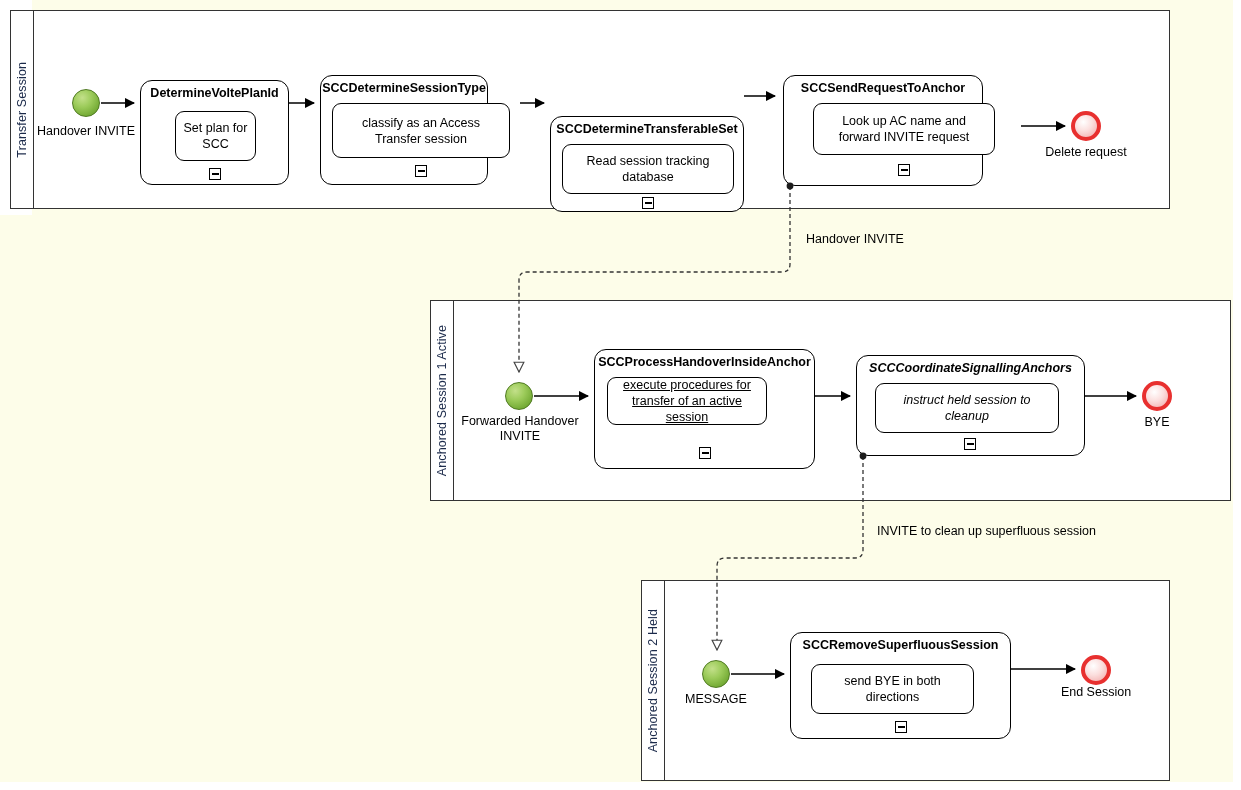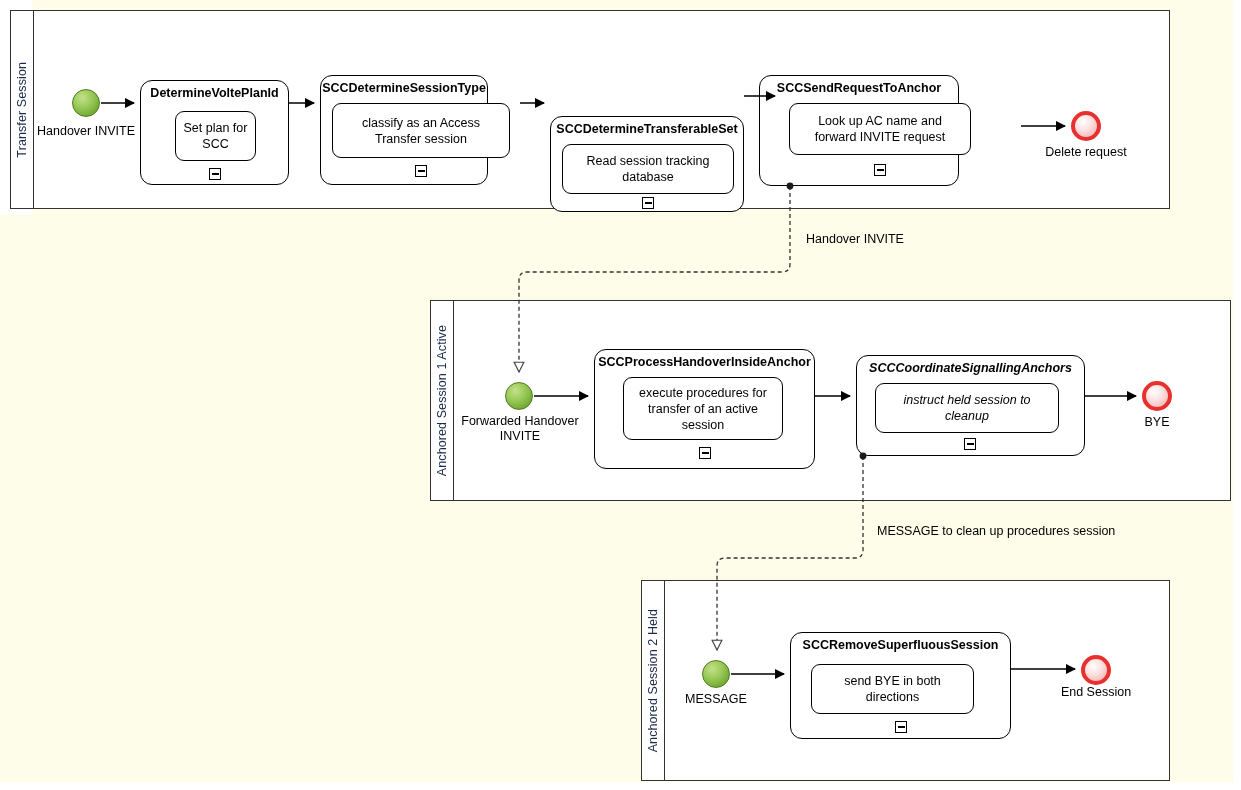--- a/index.html
+++ b/index.html
@@ -185,21 +185,21 @@
   </div>
 
   <div class="task" style="left:550px;top:75px;width:194px;height:96px;margin-top:41px;">
     <div class="task-title">SCCDetermineTransferableSet</div>
     <div class="task-inner" style="left:11px;top:27px;width:172px;height:50px;">
       <span>Read session tracking database</span>
     </div>
     <div class="collapse-marker" style="left:91px;top:80px;"></div>
   </div>
 
-  <div class="task" style="left:759px;top:75px;width:200px;height:111px;">
+  <div class="task" style="left:783px;top:75px;width:200px;height:111px;">
     <div class="task-title">SCCSendRequestToAnchor</div>
     <div class="task-inner" style="left:29px;top:27px;width:182px;height:52px;">
       <span>Look up AC name and forward INVITE request</span>
     </div>
     <div class="collapse-marker" style="left:114px;top:88px;"></div>
   </div>
 
   <div class="end-event" style="left:1071px;top:111px;"></div>
   <div class="event-label" style="left:1026px;top:145px;width:120px;text-align:center;">Delete request</div>
 
@@ -207,21 +207,21 @@
     <div class="lane-header">
       <span>Anchored Session 1 Active</span>
     </div>
   </div>
 
   <div class="start-event" style="left:505px;top:382px;"></div>
   <div class="event-label wrap" style="left:455px;top:414px;width:130px;text-align:center;">Forwarded Handover INVITE</div>
 
   <div class="task" style="left:594px;top:349px;width:221px;height:120px;">
     <div class="task-title">SCCProcessHandoverInsideAnchor</div>
-    <div class="task-inner" style="left:28px;top:27px;width:160px;height:63px;">
+    <div class="task-inner" style="left:12px;top:27px;width:160px;height:48px;text-decoration:underline;">
       <span>execute procedures for transfer of an active session</span>
     </div>
     <div class="collapse-marker" style="left:104px;top:97px;"></div>
   </div>
 
   <div class="task" style="left:856px;top:355px;width:229px;height:101px;font-style:italic;">
     <div class="task-title">SCCCoordinateSignallingAnchors</div>
     <div class="task-inner" style="left:18px;top:27px;width:184px;height:50px;">
       <span>instruct held session to cleanup</span>
     </div>
@@ -245,21 +245,21 @@
     <div class="task-inner" style="left:20px;top:31px;width:163px;height:50px;">
       <span>send BYE in both directions</span>
     </div>
     <div class="collapse-marker" style="left:104px;top:88px;"></div>
   </div>
 
   <div class="end-event" style="left:1081px;top:655px;"></div>
   <div class="event-label" style="left:1036px;top:685px;width:120px;text-align:center;">End Session</div>
 
   <div class="flow-label" style="left:806px;top:232px;">Handover INVITE</div>
-  <div class="flow-label" style="left:877px;top:524px;">MESSAGE to clean up procedures session</div>
+  <div class="flow-label" style="left:877px;top:524px;">INVITE to clean up superfluous session</div>
 
   <svg class="overlay" viewBox="0 0 1241 790">
     <defs>
       <marker id="arrow-solid" viewBox="0 0 10 10" refX="9" refY="5" markerWidth="7" markerHeight="7" orient="auto-start-reverse">
         <path d="M 0 0 L 10 5 L 0 10 z" fill="#000000"></path>
       </marker>
       <marker id="arrow-open" viewBox="0 0 12 12" refX="11" refY="6" markerWidth="9" markerHeight="9" orient="auto-start-reverse">
         <path d="M 1 1 L 11 6 L 1 11 z" fill="#ffffff" stroke="#444444" stroke-width="1.2"></path>
       </marker>
     </defs>

